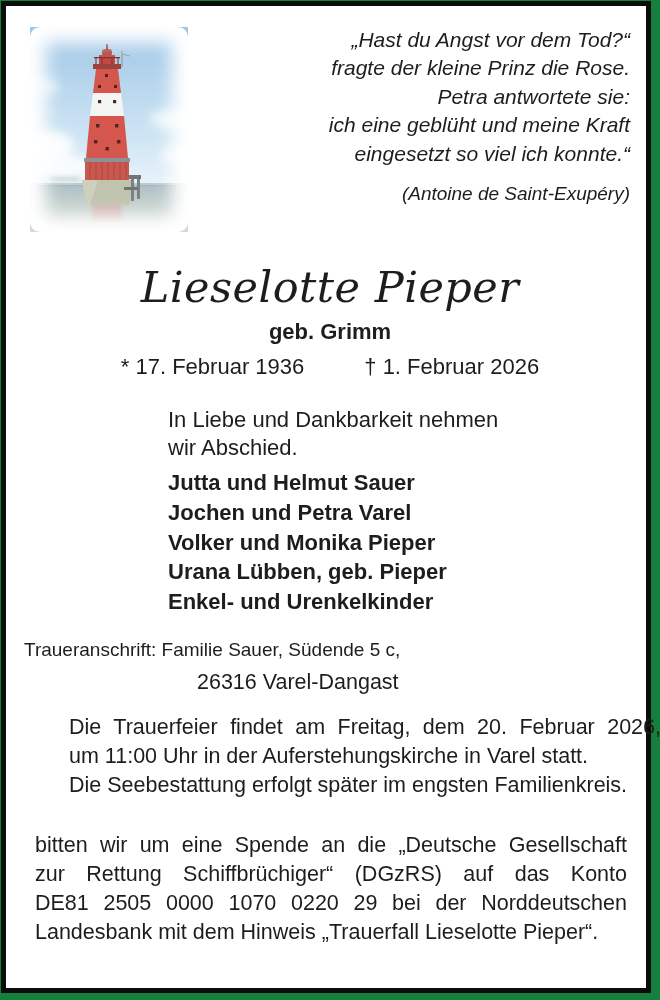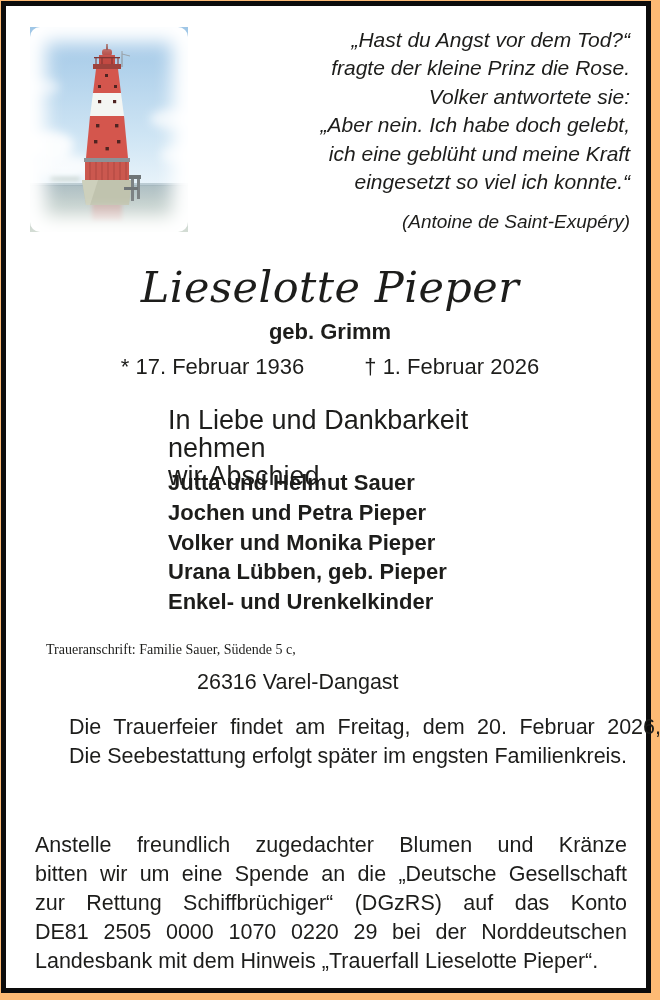--- a/index.html
+++ b/index.html
@@ -1,17 +1,17 @@
 <!DOCTYPE html>
 <html><head>
 <meta charset="utf-8">
 <style>
   html,body{margin:0;padding:0;background:#fff;}
   .page{
-    position:relative; width:660px; height:1000px; background:#fdba74;
+    position:relative; width:660px; height:1000px; background:#15803d;
     font-family:"Liberation Sans", sans-serif; color:#1d1d1b; overflow:hidden;
   }
   .frame{
     position:absolute; left:1px; top:1px; width:640px; height:982px;
     border:5px solid #0c0c0c; background:#fff;
   }
   
   .photo{position:absolute; left:30px; top:27px; width:158px; height:205px;}
   .photo svg{display:block; width:100%; height:100%;}
   .photo .fade{position:absolute; inset:0; box-shadow:inset 0 0 18px 16px #ffffff; border-radius:10px; pointer-events:none;}
@@ -30,24 +30,24 @@
   .maiden{
     position:absolute; left:0; top:319px; width:660px; text-align:center;
     font-weight:700; font-size:22px; line-height:26px;
   }
   .dates{
     position:absolute; left:0; top:353px; width:660px;
     display:flex; justify-content:center; gap:60px;
     font-size:22px; line-height:28px;
   }
   
-  .farewell{position:absolute; left:168px; top:406px; width:400px; font-size:27px; line-height:28px;}
+  .farewell{position:absolute; left:168px; top:406px; width:400px; font-size:22px; line-height:28px;}
   .mourners{position:absolute; left:168px; top:468px; width:420px; font-weight:700; font-size:22px; line-height:29.8px;}
   
-  .addr1{position:absolute; left:46px; top:636px; font-size:14px; line-height:28px;font-family:Liberation Serif, serif;}
+  .addr1{position:absolute; left:24px; top:636px; font-size:19px; line-height:28px;}
   .addr2{position:absolute; left:197px; top:668px; font-size:21.5px; line-height:28px;}
   
   .service{position:absolute; left:35px; top:713px; width:592px; font-size:21.5px; line-height:28.8px;margin-left:34px;}
   .donation{position:absolute; left:35px; top:831px; width:592px; font-size:21.5px; line-height:28.9px;}
   .stretch{text-align:justify; text-align-last:justify;}
   .line{white-space:nowrap;}
   .stretch.line{white-space:normal;}
 </style>
 </head>
 <body>
@@ -153,55 +153,54 @@
         <rect x="107" y="152" width="3" height="20" fill="#7c8284"></rect>
         <rect x="94" y="160" width="14" height="3" fill="#6f7577"></rect>
       </g>
     </svg>
     <div class="fade"></div>
   </div>
 
   <div class="quote">
     <div class="qline">„Hast du Angst vor dem Tod?“</div>
     <div class="qline">fragte der kleine Prinz die Rose.</div>
-    <div class="qline">Volker antwortete sie:</div>
-    <div class="qline">„Aber nein. Ich habe doch gelebt,</div>
+    <div class="qline">Petra antwortete sie:</div>
     <div class="qline">ich eine geblüht und meine Kraft</div>
     <div class="qline">eingesetzt so viel ich konnte.“</div>
     <div class="attr">(Antoine de Saint-Exupéry)</div>
   </div>
 
   <div class="name">Lieselotte Pieper</div>
   <div class="maiden">geb. Grimm</div>
   <div class="dates">
     <span>* 17. Februar 1936</span>
     <span>† 1. Februar 2026</span>
   </div>
 
   <div class="farewell">
     <div>In Liebe und Dankbarkeit nehmen</div>
     <div>wir Abschied.</div>
   </div>
 
   <div class="mourners">
     <div>Jutta und Helmut Sauer</div>
-    <div>Jochen und Petra Pieper</div>
+    <div>Jochen und Petra Varel</div>
     <div>Volker und Monika Pieper</div>
     <div>Urana Lübben, geb. Pieper</div>
     <div>Enkel- und Urenkelkinder</div>
   </div>
 
   <div class="addr1">Traueranschrift: Familie Sauer, Südende 5 c,</div>
   <div class="addr2">26316 Varel-Dangast</div>
 
   <div class="service">
     <div class="stretch line">Die Trauerfeier findet am Freitag, dem 20. Februar 2026,</div>
+    <div class="line">um 11:00 Uhr in der Auferstehungskirche in Varel statt.</div>
     <div class="line">Die Seebestattung erfolgt später im engsten Familienkreis.</div>
   </div>
 
   <div class="donation">
-    <div class="stretch line">Anstelle freundlich zugedachter Blumen und Kränze</div>
     <div class="stretch line">bitten wir um eine Spende an die „Deutsche Gesellschaft</div>
     <div class="stretch line">zur Rettung Schiffbrüchiger“ (DGzRS) auf das Konto</div>
     <div class="stretch line">DE81 2505 0000 1070 0220 29 bei der Norddeutschen</div>
     <div class="line">Landesbank mit dem Hinweis „Trauerfall Lieselotte Pieper“.</div>
   </div>
 </div>
 
 </body></html>

